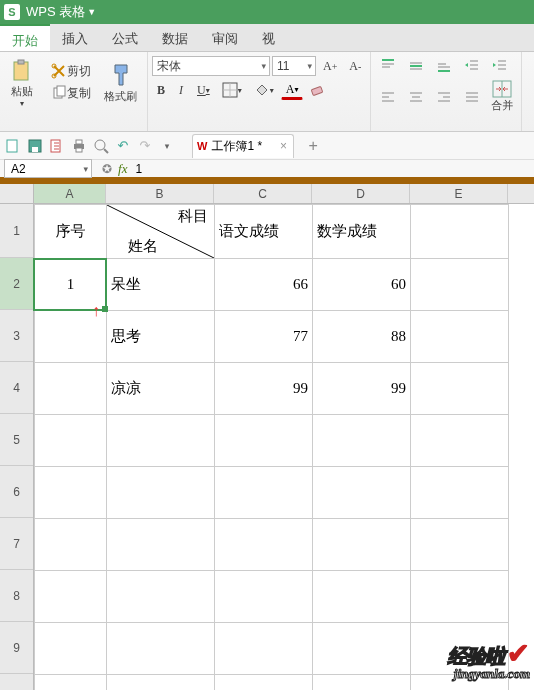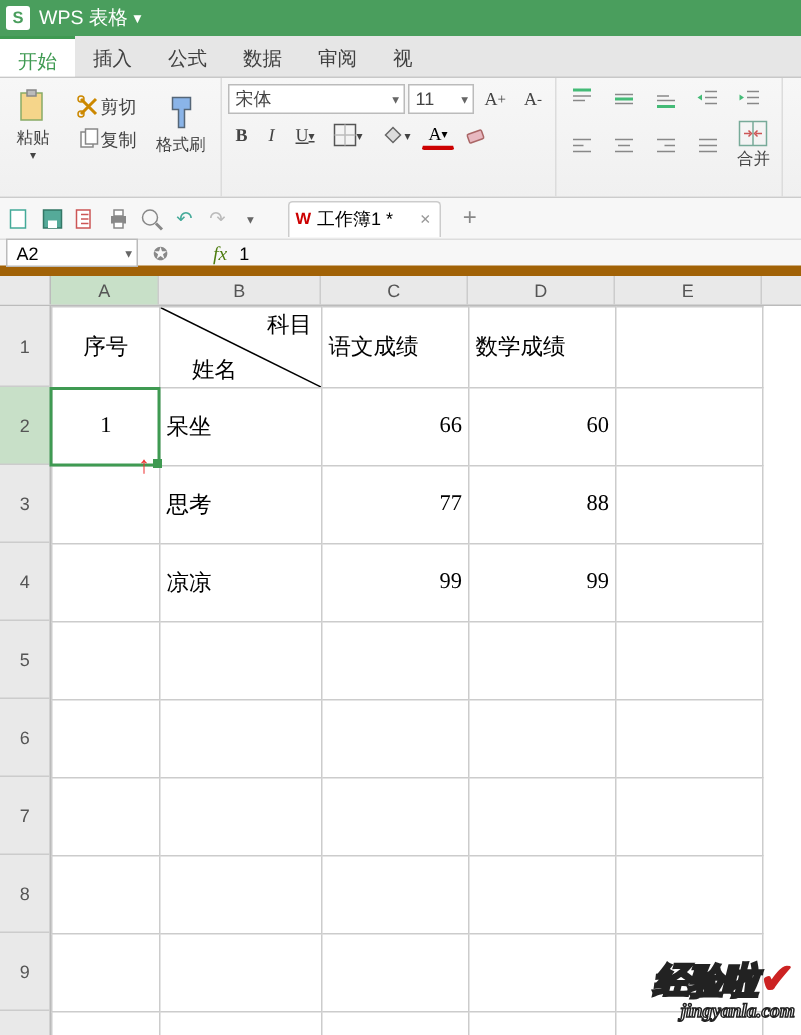--- a/index.html
+++ b/index.html
@@ -21,21 +21,21 @@
   .bigbtn { display:flex; flex-direction:column; align-items:center; justify-content:center; padding:2px 6px 0; cursor:pointer; font-size:11px;}
   .bigbtn .ic { width:24px; height:24px; margin-bottom:2px;}
   .qat { height:28px; background:#f7f7f7; border-bottom:1px solid #ddd; display:flex; align-items:center; padding:0 4px; gap:4px;}
   .qat .q { width:18px; height:18px; display:inline-flex; align-items:center; justify-content:center; cursor:pointer; font-size:13px;}
   .doctab { margin-left:12px; height:24px; border:1px solid #ccc; border-bottom:none; background:#fff; display:inline-flex; align-items:center; padding:0 6px 0 4px; gap:4px; border-radius:3px 3px 0 0; font-size:12px;}
   .doctab .w { color:#c00; font-weight:bold; font-size:11px;}
   .doctab .x { color:#999; margin-left:14px; cursor:pointer;}
   .fbar { height:24px; background:#f7f7f7; border-bottom:7px solid #a16207; display:flex; align-items:center; font-size:12px;}
   .namebox { width:88px; border:1px solid #bbb; background:#fff; height:19px; margin:0 0 0 4px; display:flex; align-items:center; padding:0 14px 0 6px; position:relative;}
   .namebox::after { content:"▾"; position:absolute; right:3px; color:#666; font-size:9px;}
-  .fx { margin-left:30px; color:#4d7c0f; font-style:italic; font-family:"Times New Roman",serif; font-size:13px;}
+  .fx { margin-left:6px; color:#4d7c0f; font-style:italic; font-family:"Times New Roman",serif; font-size:13px;}
   .fval { margin-left:8px; }
   .sheet { position:relative; }
   .colhdr { display:flex; background:#e9e9e9; height:20px; border-bottom:1px solid #bbb;}
   .ch { border-right:1px solid #ccc; display:flex; align-items:center; justify-content:center; color:#555; font-size:12px;}
   .ch.sel2 { background:#c8e0c8;}
   .corner { width:34px; border-right:1px solid #bbb; background:#e9e9e9;}
   .gridwrap { display:flex; }
   .rowhdr { width:34px; background:#e9e9e9; border-right:1px solid #bbb;}
   .rh { height:52px; border-bottom:1px solid #ccc; display:flex; align-items:center; justify-content:center; color:#555; font-size:12px;}
   .rh.sel2 { background:#c8e0c8;}
@@ -46,21 +46,21 @@
   .right { text-align:right; padding-right:4px !important;}
   .left { text-align:left; padding-left:4px !important;}
   .diag { position:relative; }
   .diag svg { position:absolute; top:0; left:0; width:100%; height:100%;}
   .diag .t1 { position:absolute; top:2px; right:6px; }
   .diag .t2 { position:absolute; bottom:2px; left:21px; }
   .selcell { position:absolute; border:2px solid #3f9a52; pointer-events:none; box-sizing:border-box;}
   .selcell .handle { position:absolute; right:-3px; bottom:-3px; width:6px; height:6px; background:#3f9a52;}
   .redarrow { position:absolute; color:#e33; font-size:16px; font-weight:bold; pointer-events:none;}
   .watermark { position:absolute; right:4px; bottom:8px; font-family:"Microsoft YaHei"; }
-  .watermark .big { font-size:24px; font-weight:700; color:#fff; -webkit-text-stroke:2px #222; font-style:italic; letter-spacing:-1px; display:inline-block;}
+  .watermark .big { font-size:20px; font-weight:400; color:#fff; -webkit-text-stroke:2px #222; font-style:italic; letter-spacing:-1px; display:inline-block;}
   .watermark .chk { color:#c22; font-size:28px; font-weight:900; display:inline-block; margin-left:2px;}
   .watermark .sm { font-size:13px; font-weight:bold; color:#fff; -webkit-text-stroke:1px #222; font-style:italic; display:block; text-align:right; margin-top:-4px;}
   .svgic { width:16px; height:16px;}
 </style>
 </head>
 <body>
 
 <div class="titlebar">
   <span class="logo">S</span>
   <span class="ttl">

